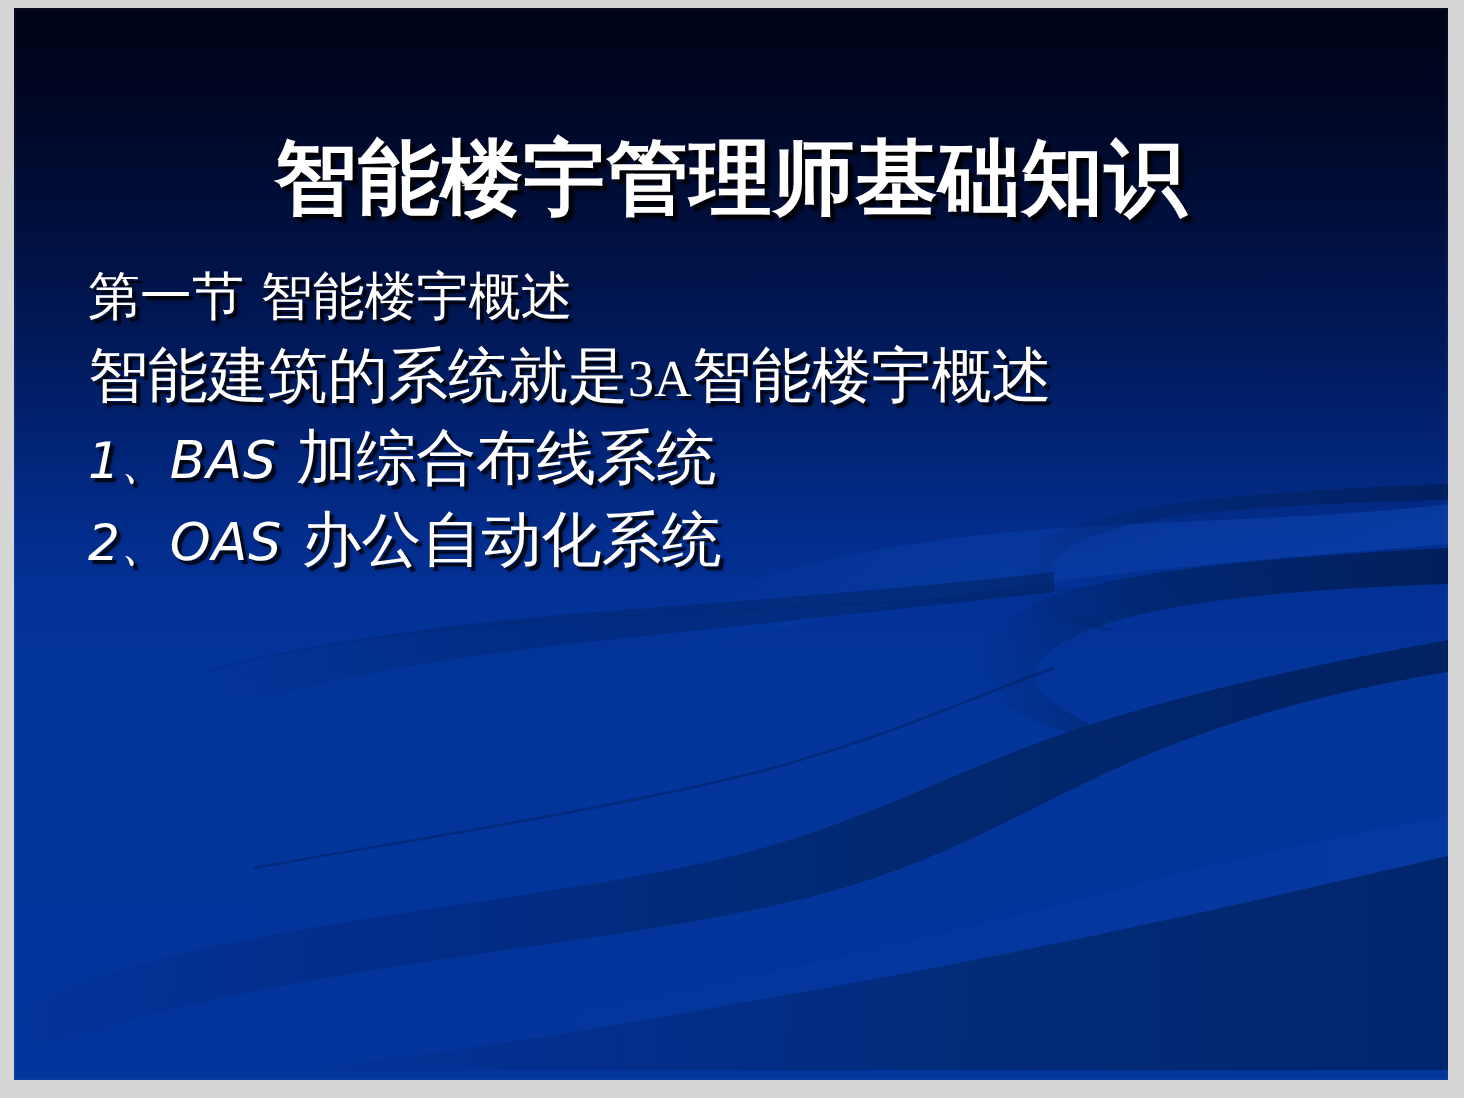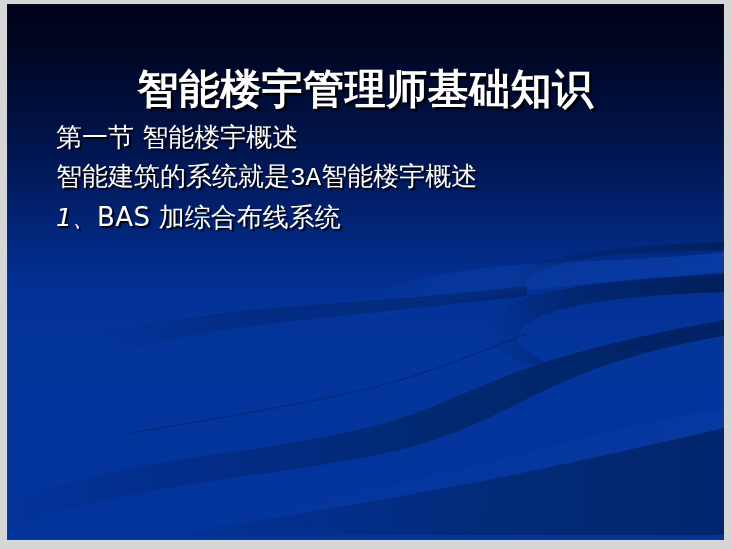--- a/index.html
+++ b/index.html
@@ -67,46 +67,46 @@
     letter-spacing: 0.5px;
     white-space: nowrap;
     text-shadow:
        2px 2px 0 rgba(0,0,0,0.78),
        3px 3px 1px rgba(0,0,0,0.45);
   }
 
   #body-block {
     position: absolute;
     left: 37px;
-    top: 114px;
+    top: 126px;
     width: 660px;
-    margin-left: 12px;
   }
   .body-line {
     color: #ffffff;
     font-family: "DejaVu Serif", "Liberation Serif", serif;
     font-size: 26px;
     line-height: 39px;
     white-space: nowrap;
     text-shadow:
        2px 2px 0 rgba(0,0,0,0.72),
        2px 2px 2px rgba(0,0,0,0.4);
   }
   .acronym {
     font-family: "DejaVu Sans", "Liberation Sans", sans-serif;
+    font-style: italic;
     font-size: 26px;
     letter-spacing: 0.5px;
   }
   .cjk {
     font-family: "DejaVu Serif", "Liberation Serif", serif;
     font-style: normal;
-    font-size: 26px;
+    font-size: 30px;
   }
   .sans-inline {
-    font-family: Liberation Mono, monospace;
+    font-family: Liberation Serif, serif;
     font-style: normal;
   }
   .num-prefix {
     font-family: "DejaVu Sans", "Liberation Sans", sans-serif;
     font-style: italic;
     font-size: 25px;
   }
 </style>
 </head>
 <body>
@@ -173,18 +173,19 @@
 
     <div id="body-block">
 
       <div class="body-line">第一节 智能楼宇概述</div>
 
 
       <div class="body-line"><span class="cjk">智能建筑的系统就是</span><span class="sans-inline">3A</span><span class="cjk">智能楼宇概述</span></div>
 
       <div class="body-line"><span class="num-prefix">1、</span><span class="acronym">BAS</span><span class="cjk"> 加综合布线系统</span></div>
 
+      <div class="body-line"><span class="num-prefix">2、</span><span class="acronym">OAS</span><span class="cjk"> 办公自动化系统</span></div>
 
 
     </div>
 
   </div>
 </div>
 
 </body></html>

